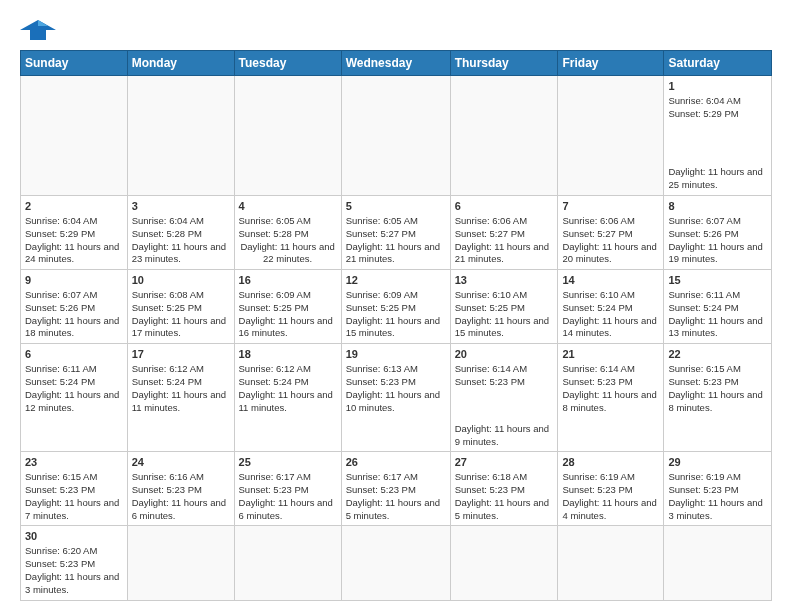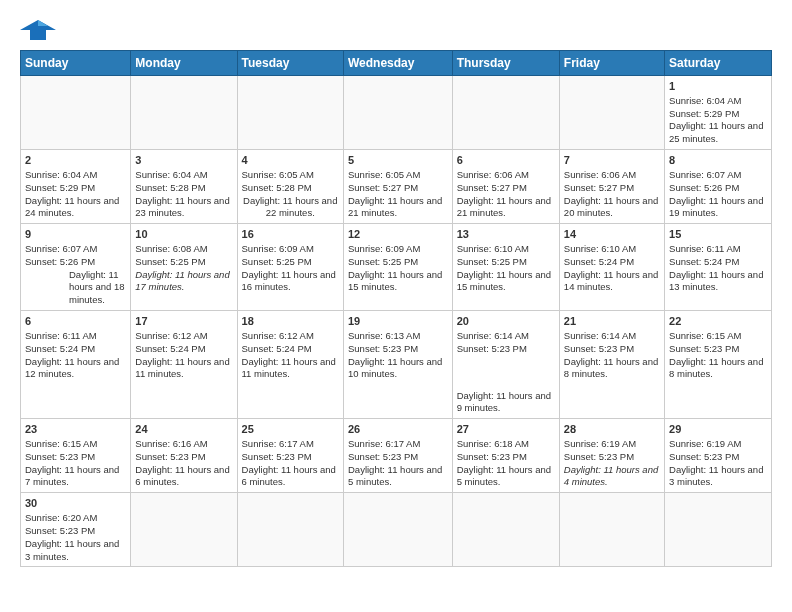--- a/index.html
+++ b/index.html
@@ -129,21 +129,21 @@
           <td class="empty"></td>
           <td class="empty"></td>
           <td class="empty"></td>
           <td class="empty"></td>
           <td class="empty"></td>
           <td class="empty"></td>
           <td>
             <span class="day-num">1</span>
             <span style="display: block;">Sunrise: 6:04 AM</span>
             <span style="display: block;">Sunset: 5:29 PM</span>
-            <span style="display: block;">Daylight: 11 hours and 25 minutes.</span>
+            <span style="display: block; margin-top: 46px;">Daylight: 11 hours and 25 minutes.</span>
           </td>
         </tr>
         <tr>
           <td>
             <span class="day-num">2</span>
             <span style="display: block;">Sunrise: 6:04 AM</span>
             <span style="display: block;">Sunset: 5:29 PM</span>
             <span style="display: block;">Daylight: 11 hours and 24 minutes.</span>
           </td>
           <td>
@@ -181,27 +181,27 @@
             <span style="display: block;">Sunrise: 6:07 AM</span>
             <span style="display: block;">Sunset: 5:26 PM</span>
             <span style="display: block;">Daylight: 11 hours and 19 minutes.</span>
           </td>
         </tr>
         <tr>
           <td>
             <span class="day-num">9</span>
             <span style="display: block;">Sunrise: 6:07 AM</span>
             <span style="display: block;">Sunset: 5:26 PM</span>
-            <span style="display: block; margin-left: 44px;">Daylight: 11 hours and 18 minutes.</span>
+            <span style="display: block;">Daylight: 11 hours and 18 minutes.</span>
           </td>
           <td>
             <span class="day-num">10</span>
             <span style="display: block;">Sunrise: 6:08 AM</span>
             <span style="display: block;">Sunset: 5:25 PM</span>
-            <span style="display: block; font-style: italic;">Daylight: 11 hours and 17 minutes.</span>
+            <span style="display: block;">Daylight: 11 hours and 17 minutes.</span>
           </td>
           <td>
             <span class="day-num">16</span>
             <span style="display: block;">Sunrise: 6:09 AM</span>
             <span style="display: block;">Sunset: 5:25 PM</span>
             <span style="display: block;">Daylight: 11 hours and 16 minutes.</span>
           </td>
           <td>
             <span class="day-num">12</span>
             <span style="display: block;">Sunrise: 6:09 AM</span>
@@ -299,21 +299,21 @@
           <td>
             <span class="day-num">27</span>
             <span style="display: block;">Sunrise: 6:18 AM</span>
             <span style="display: block;">Sunset: 5:23 PM</span>
             <span style="display: block;">Daylight: 11 hours and 5 minutes.</span>
           </td>
           <td>
             <span class="day-num">28</span>
             <span style="display: block;">Sunrise: 6:19 AM</span>
             <span style="display: block;">Sunset: 5:23 PM</span>
-            <span style="display: block; font-style: italic;">Daylight: 11 hours and 4 minutes.</span>
+            <span style="display: block;">Daylight: 11 hours and 4 minutes.</span>
           </td>
           <td>
             <span class="day-num">29</span>
             <span style="display: block;">Sunrise: 6:19 AM</span>
             <span style="display: block;">Sunset: 5:23 PM</span>
             <span style="display: block;">Daylight: 11 hours and 3 minutes.</span>
           </td>
         </tr>
         <tr class="last-row">
           <td>

